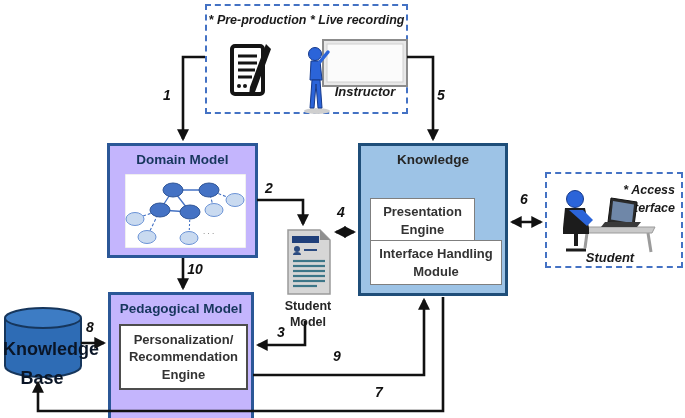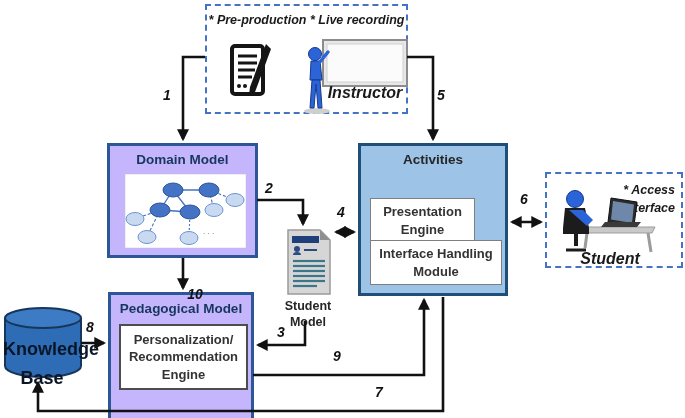--- a/index.html
+++ b/index.html
@@ -2,21 +2,21 @@
 <html><head>
 <meta charset="utf-8">
 <style>
   html,body{margin:0;padding:0;background:#ffffff;}
   #stage{position:relative;width:685px;height:418px;background:#ffffff;overflow:hidden;
          font-family:"Liberation Sans",sans-serif;color:#1a1a1a;border-radius:19px;}
   .abs{position:absolute;}
   
   .dashed-box{position:absolute;background:#ffffff;border:2px dashed #4472c4;box-sizing:border-box;}
   .dashed-title{font-weight:bold;font-style:italic;font-size:12.5px;color:#1a1a1a;text-align:center;}
-  .fig-label{font-weight:bold;font-style:italic;font-size:16px;color:#1a1a1a;text-align:center;}
+  .fig-label{font-weight:bold;font-style:italic;font-size:13px;color:#1a1a1a;text-align:center;}
   
   .model-box{position:absolute;background:#c4b5fd;border:3px solid #2b5797;box-sizing:border-box;}
   .model-box.dark{background:#9dc3e6;border-color:#1f4e79;}
   .model-title{font-weight:bold;font-size:13.5px;text-align:center;color:#17365d;padding-top:6px;}
   .model-title.gray{color:#262626;}
   .white-module{position:absolute;background:#ffffff;border:1.5px solid #7f7f7f;box-sizing:border-box;
                 display:flex;align-items:center;justify-content:center;text-align:center;
                 font-weight:bold;font-size:13px;color:#333333;line-height:1.35;}
   .white-module.thick{border:2px solid #4d4d4d;}
   
@@ -83,21 +83,21 @@
       <ellipse cx="110" cy="26" rx="9" ry="6.5" fill="#c9daf0" stroke="#6b93d6" stroke-width="1"></ellipse>
       <ellipse cx="89" cy="36" rx="9" ry="6.5" fill="#c9daf0" stroke="#6b93d6" stroke-width="1"></ellipse>
       <ellipse cx="10" cy="45" rx="9" ry="6.5" fill="#c9daf0" stroke="#6b93d6" stroke-width="1"></ellipse>
       <ellipse cx="22" cy="63" rx="9" ry="6.5" fill="#c9daf0" stroke="#6b93d6" stroke-width="1"></ellipse>
       <ellipse cx="64" cy="64" rx="9" ry="6.5" fill="#c9daf0" stroke="#6b93d6" stroke-width="1"></ellipse>
       <text x="78" y="60" font-size="8" fill="#555555">. . .</text>
     </svg>
   </div>
 
   <div class="model-box dark z2" style="left:358px;top:143px;width:150px;height:153px;">
-    <div class="model-title gray">Activities</div>
+    <div class="model-title gray">Knowledge</div>
     <div class="white-module" style="left:9px;top:52px;width:105px;height:45px;">Presentation Engine</div>
     <div class="white-module" style="left:9px;top:94px;width:132px;height:45px;">Interface Handling Module</div>
   </div>
 
   <div class="model-box z2" style="left:108px;top:292px;width:146px;height:132px;">
     <div class="model-title">Pedagogical Model</div>
     <div class="white-module thick" style="left:8px;top:29px;width:129px;height:66px;">Personalization/ Recommendation Engine</div>
   </div>
 
   <svg class="abs z2" style="left:3px;top:306px;" width="80" height="74" viewBox="0 0 80 74">
@@ -164,15 +164,15 @@
 
   <div class="num" style="left:167px;top:95px;">1</div>
   <div class="num" style="left:269px;top:188px;">2</div>
   <div class="num" style="left:281px;top:332px;">3</div>
   <div class="num" style="left:341px;top:212px;">4</div>
   <div class="num" style="left:441px;top:95px;">5</div>
   <div class="num" style="left:524px;top:199px;">6</div>
   <div class="num" style="left:379px;top:392px;">7</div>
   <div class="num" style="left:90px;top:327px;">8</div>
   <div class="num" style="left:337px;top:356px;">9</div>
-  <div class="num" style="left:195px;top:269px;margin-top:25px;">10</div>
+  <div class="num" style="left:195px;top:269px;">10</div>
 
 </div>
 
 </body></html>

